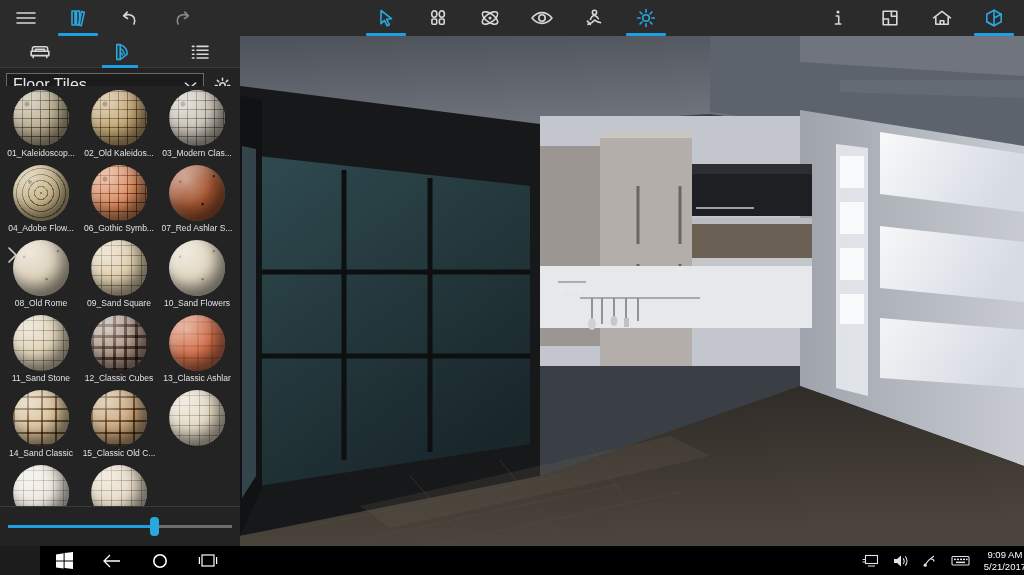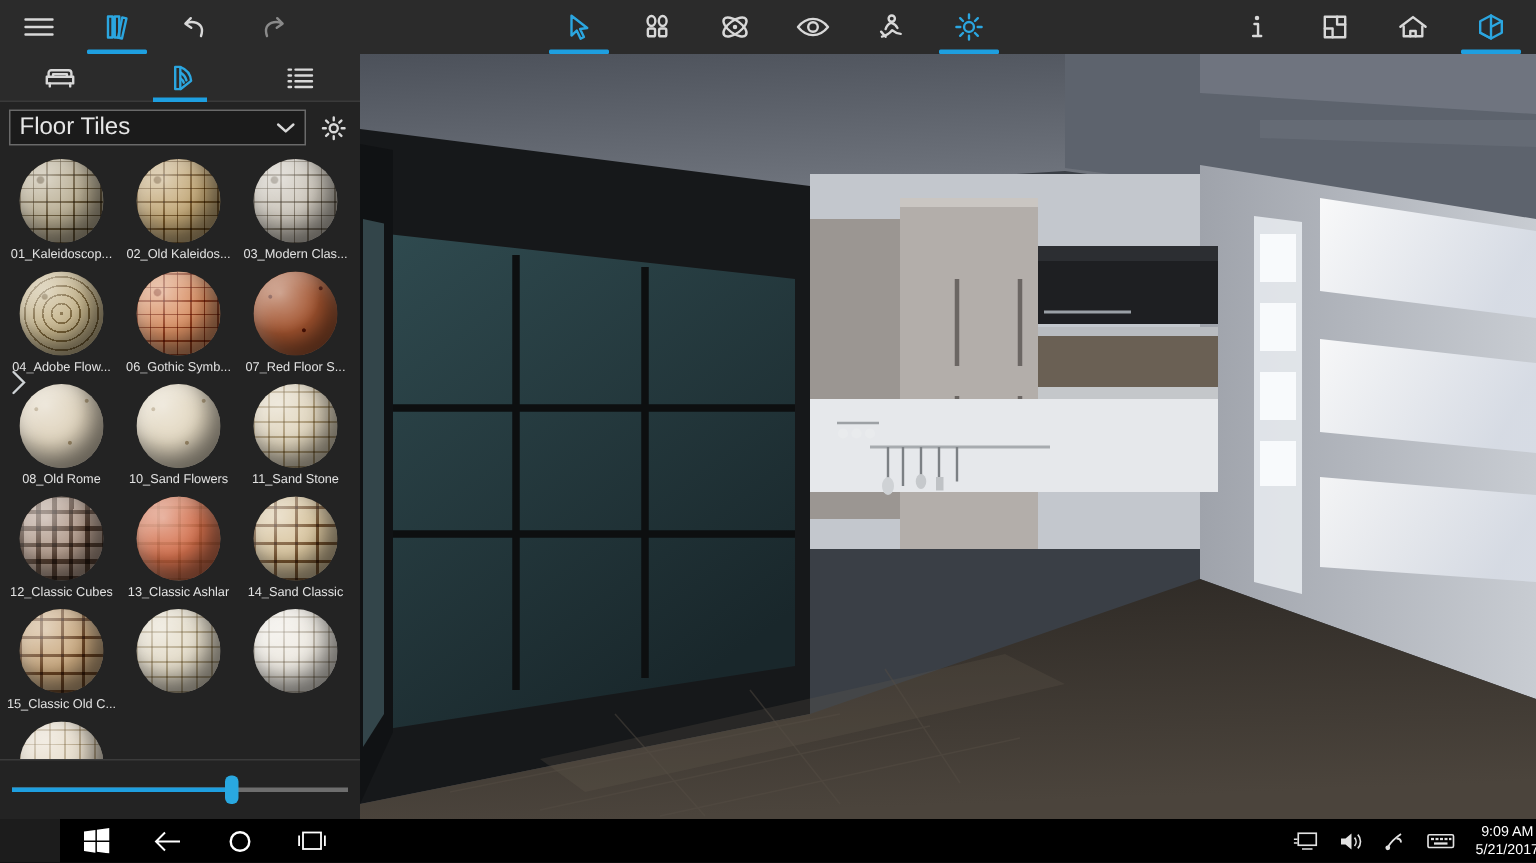--- a/index.html
+++ b/index.html
@@ -56,21 +56,21 @@
   }
   .dropdown {
     flex: 1; height: 24px; background: #1b1b1b; border: 1px solid #6a6a6a;
     display: flex; align-items: center; padding: 0 6px; cursor: pointer;
     color: #e6e6e6; font-size: 16px;
   }
   .dropdown .dval { flex: 1; white-space: nowrap; overflow: hidden; }
   .gear { width: 24px; height: 24px; display: flex; align-items: center; justify-content: center; cursor: pointer; }
 
   .grid {
-    position: absolute; top: 66px; left: 0; width: 240px; height: 438px;
+    position: absolute; top: 50px; left: 0; width: 240px; height: 438px;
     overflow: hidden; background: #232323;
   }
   .grid-inner { display: flex; flex-wrap: wrap; padding: 4px 2px 0 2px; }
   .cell { width: 78px; height: 75px; display: flex; flex-direction: column; align-items: center; cursor: pointer; }
   .sphere {
     width: 56px; height: 56px; border-radius: 50%;
     box-shadow: inset -7px -9px 14px rgba(0,0,0,.55), inset 5px 6px 11px rgba(255,255,255,.28);
     position: relative; overflow: hidden;
   }
   .sphere::after {
@@ -286,25 +286,29 @@
           <div class="cell">
             <div class="sphere" style="background-color: rgb(198, 181, 140); background-image: radial-gradient(circle at 30% 30%, rgb(155, 138, 99) 1.5px, transparent 2.5px), repeating-radial-gradient(circle, rgb(155, 138, 99) 0px, rgb(155, 138, 99) 1px, transparent 1px, transparent 6px); background-blend-mode: multiply;"></div>
             <div class="clabel">04_Adobe Flow...</div>
           </div>
           <div class="cell">
             <div class="sphere" style="background-color: rgb(217, 143, 99); background-image: radial-gradient(circle at 25% 25%, rgb(173, 106, 67) 2px, transparent 3px), repeating-linear-gradient(0deg, rgb(173, 106, 67) 0px, rgb(173, 106, 67) 1px, transparent 1px, transparent 9px), repeating-linear-gradient(90deg, rgb(173, 106, 67) 0px, rgb(173, 106, 67) 1px, transparent 1px, transparent 9px); background-blend-mode: multiply;"></div>
             <div class="clabel">06_Gothic Symb...</div>
           </div>
           <div class="cell">
             <div class="sphere" style="background-color: rgb(164, 84, 47); background-image: radial-gradient(circle at 20% 30%, rgb(125, 58, 29) 1px, transparent 1.6px), radial-gradient(circle at 60% 70%, rgb(125, 58, 29) 1px, transparent 1.6px), radial-gradient(circle at 80% 20%, rgb(125, 58, 29) 1px, transparent 1.6px); background-blend-mode: multiply;"></div>
-            <div class="clabel">07_Red Floor S...</div>
+            <div class="clabel">07_Red Ashlar S...</div>
           </div>
           <div class="cell">
             <div class="sphere" style="background-color: rgb(222, 210, 187); background-image: radial-gradient(circle at 20% 30%, rgb(189, 176, 149) 1px, transparent 1.6px), radial-gradient(circle at 60% 70%, rgb(189, 176, 149) 1px, transparent 1.6px), radial-gradient(circle at 80% 20%, rgb(189, 176, 149) 1px, transparent 1.6px); background-blend-mode: multiply;"></div>
             <div class="clabel">08_Old Rome</div>
+          </div>
+          <div class="cell">
+            <div class="sphere" style="background-color: rgb(222, 208, 178); background-image: repeating-linear-gradient(0deg, rgb(185, 167, 133) 0px, rgb(185, 167, 133) 1px, transparent 1px, transparent 10px), repeating-linear-gradient(90deg, rgb(185, 167, 133) 0px, rgb(185, 167, 133) 1px, transparent 1px, transparent 10px); background-blend-mode: multiply;"></div>
+            <div class="clabel">09_Sand Square</div>
           </div>
           <div class="cell">
             <div class="sphere" style="background-color: rgb(226, 215, 192); background-image: radial-gradient(circle at 20% 30%, rgb(192, 178, 152) 1px, transparent 1.6px), radial-gradient(circle at 60% 70%, rgb(192, 178, 152) 1px, transparent 1.6px), radial-gradient(circle at 80% 20%, rgb(192, 178, 152) 1px, transparent 1.6px); background-blend-mode: multiply;"></div>
             <div class="clabel">10_Sand Flowers</div>
           </div>
           <div class="cell">
             <div class="sphere" style="background-color: rgb(224, 213, 189); background-image: repeating-linear-gradient(0deg, rgb(191, 178, 150) 0px, rgb(191, 178, 150) 1px, transparent 1px, transparent 10px), repeating-linear-gradient(90deg, rgb(191, 178, 150) 0px, rgb(191, 178, 150) 1px, transparent 1px, transparent 10px); background-blend-mode: multiply;"></div>
             <div class="clabel">11_Sand Stone</div>
           </div>
           <div class="cell">

